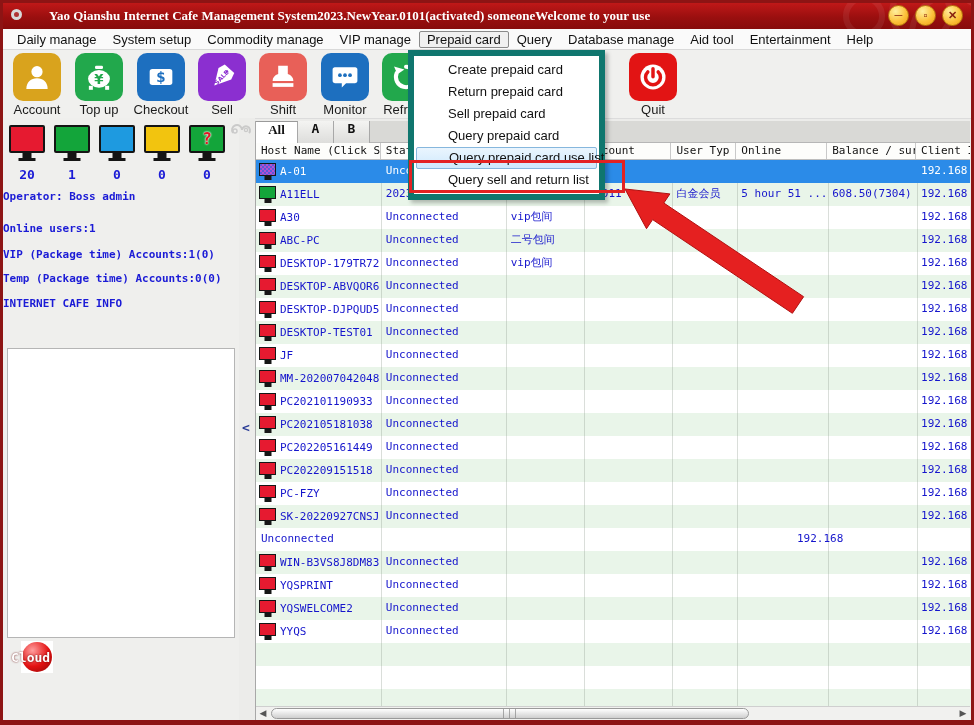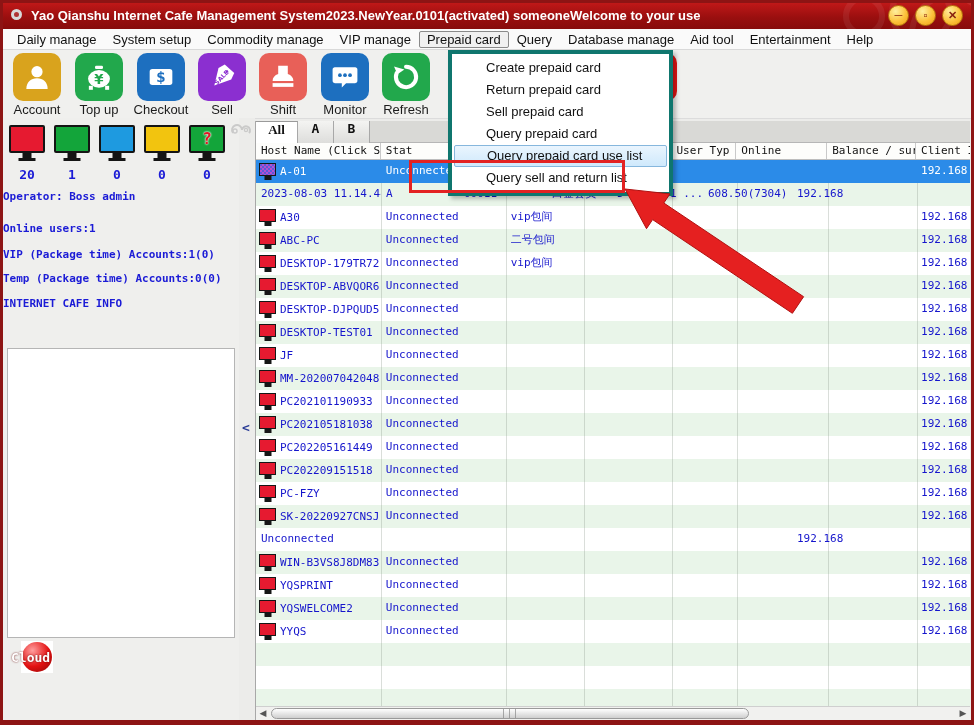--- a/index.html
+++ b/index.html
@@ -10,22 +10,22 @@
 
   
   .titlebar{position:absolute;left:0;top:0;width:968px;height:26px;
             background:linear-gradient(#c01818,#9a0f0f 55%,#870c0c);overflow:hidden;}
   .titlebar .orn{position:absolute;border:6px solid rgba(255,255,255,.07);border-radius:50%;}
   .orn1{width:52px;height:52px;right:18px;top:-22px;}
   .orn2{width:30px;height:30px;right:86px;top:-8px;}
   .orn3{width:70px;height:70px;right:-20px;top:-10px;border-color:rgba(255,190,190,.10);}
   .app-icon{position:absolute;left:8px;top:6px;width:11px;height:11px;border:3px solid #d9d9d9;
             border-radius:50%;box-sizing:border-box;background:rgba(255,255,255,.15);}
-  .title-text{position:absolute;left:28px;top:5px;color:#fff;font-size:13px;font-weight:bold;
-              white-space:nowrap;}
+  .title-text{position:absolute;left:46px;top:5px;color:#fff;font-size:13px;font-weight:bold;
+              white-space:nowrap;font-family:Liberation Serif, serif;}
   .winbtns{position:absolute;right:8px;top:2px;display:flex;gap:6px;}
   .wbtn{width:21px;height:21px;border-radius:50%;border:1px solid #b97c10;
         background:radial-gradient(circle at 35% 28%,#ffef9e,#fcc23c 55%,#ef9c10);
         color:#8a2410;font-size:11px;font-weight:bold;line-height:19px;text-align:center;
         box-sizing:border-box;cursor:default;}
 
   
   .menubar{position:absolute;left:0;top:26px;width:968px;height:21px;background:#fafafa;
            border-bottom:1px solid #d9d9d9;display:flex;align-items:center;padding-left:6px;
            box-sizing:border-box;}
@@ -110,23 +110,23 @@
            border-top:1px solid #cfcfcf;box-sizing:border-box;}
   .harrow{position:absolute;top:0;width:14px;height:13px;color:#555;font-size:9px;
           line-height:13px;text-align:center;}
   .harrow.left{left:0;} .harrow.right{right:0;}
   .hthumb{position:absolute;left:15px;top:1px;width:478px;height:11px;border:1px solid #9a9a9a;
           border-radius:6px;background:linear-gradient(#ffffff,#cfcfcf);box-sizing:border-box;
           text-align:center;font:8px "DejaVu Sans Mono",monospace;color:#888;line-height:9px;
           letter-spacing:1px;}
 
   
-  .dropdown{position:absolute;left:405px;top:47px;width:225px;background:#ffffff;
-            border:4px solid #0f766e;box-shadow:3px 3px 4px rgba(0,0,0,.25);z-index:50;
-            padding:3px 0;box-sizing:border-box;margin-left:40px;}
+  .dropdown{position:absolute;left:405px;top:47px;width:197px;background:#ffffff;
+            border:6px solid #0f766e;box-shadow:3px 3px 4px rgba(0,0,0,.25);z-index:50;
+            padding:3px 0;box-sizing:border-box;}
   .ditem{height:22px;line-height:22px;padding-left:34px;font-size:13px;color:#111;
          white-space:nowrap;}
   .ditem.hl{background:linear-gradient(#eaf5fe,#cfe9fc);border:1px solid #86b7dd;
             border-radius:2px;margin:0 2px;padding-left:32px;height:20px;line-height:20px;}
 
   
   .annot-rect{position:absolute;left:406px;top:157px;width:216px;height:33px;
               border:3px solid #e32222;z-index:60;box-sizing:border-box;}
   .arrow-svg{position:absolute;left:600px;top:175px;z-index:70;}
 
@@ -326,20 +326,24 @@
           </div>
     <div class="tcell c-status">Unconnected</div>
     <div class="tcell c-area"></div>
     <div class="tcell c-account"></div>
     <div class="tcell c-usertype"></div>
     <div class="tcell c-online"></div>
     <div class="tcell c-balance"></div>
     <div class="tcell c-client">192.168</div>
   </div>
         <div class="trow">
+    <div class="tcell c-host">
+            <span class="mon mon-green"></span>
+            <span class="hosttext">A11ELL</span>
+          </div>
     <div class="tcell c-status">2023-08-03 11.14.44</div>
     <div class="tcell c-area">A</div>
     <div class="tcell c-account">00011</div>
     <div class="tcell c-usertype">白金会员</div>
     <div class="tcell c-online">5 hour 51 ...</div>
     <div class="tcell c-balance">608.50(7304)</div>
     <div class="tcell c-client">192.168</div>
   </div>
         <div class="trow">
     <div class="tcell c-host">

